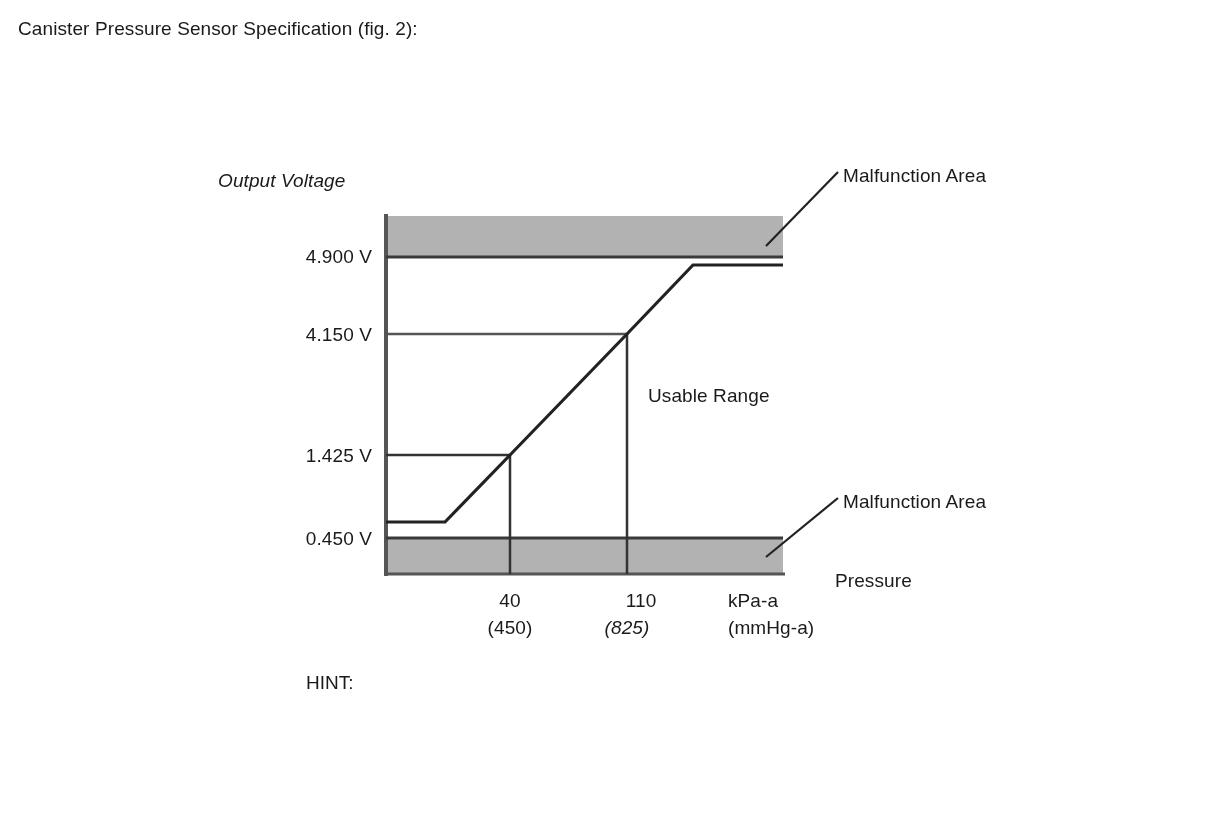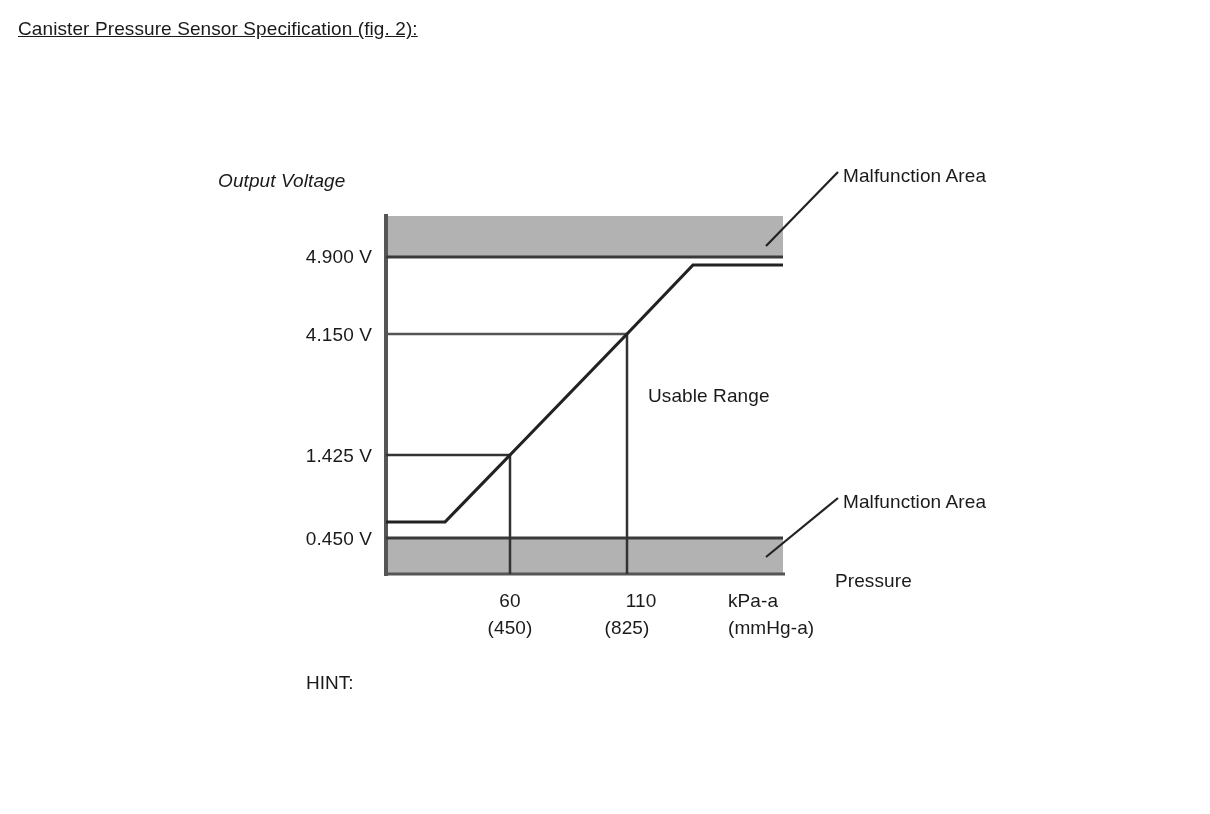--- a/index.html
+++ b/index.html
@@ -21,21 +21,20 @@
     width: 1210px;
     height: 814px;
   }
   .doc-title {
     position: absolute;
     left: 18px;
     top: 18px;
     font-size: 19px;
     letter-spacing: 0.1px;
     white-space: nowrap;
-    text-decoration: underline;
   }
   #figure {
     position: absolute;
     left: 0;
     top: 0;
     width: 1210px;
     height: 814px;
   }
   .fig-label {
     position: absolute;
@@ -102,25 +101,25 @@
       <line x1="766" y1="557" x2="838" y2="498" stroke="#222222" stroke-width="2.2"></line>
     </svg>
 
     <div class="fig-label" style="left:218px; top:170px;font-style:italic;">Output Voltage</div>
 
     <div class="fig-label axis-tick-label" style="left:232px; top:234px; width:140px;margin-top:12px;">4.900 V</div>
     <div class="fig-label axis-tick-label" style="left:232px; top:324px; width:140px;">4.150 V</div>
     <div class="fig-label axis-tick-label" style="left:232px; top:445px; width:140px;">1.425 V</div>
     <div class="fig-label axis-tick-label" style="left:232px; top:528px; width:140px;">0.450 V</div>
 
-    <div class="fig-label xtick" style="left:450px; top:590px; width:120px;">60</div>
+    <div class="fig-label xtick" style="left:450px; top:590px; width:120px;">40</div>
     <div class="fig-label xtick" style="left:450px; top:617px; width:120px;">(450)</div>
 
     <div class="fig-label xtick" style="left:581px; top:590px; width:120px;">110</div>
-    <div class="fig-label xtick" style="left:567px; top:617px; width:120px;">(825)</div>
+    <div class="fig-label xtick" style="left:567px; top:617px; width:120px;font-style:italic;">(825)</div>
 
     <div class="fig-label" style="left:728px; top:590px;">kPa-a</div>
     <div class="fig-label" style="left:728px; top:617px;">(mmHg-a)</div>
 
     <div class="fig-label" style="left:835px; top:570px;">Pressure</div>
 
     <div class="fig-label" style="left:648px; top:385px;">Usable Range</div>
 
     <div class="fig-label" style="left:843px; top:165px;">Malfunction Area</div>
     <div class="fig-label" style="left:843px; top:491px;">Malfunction Area</div>

